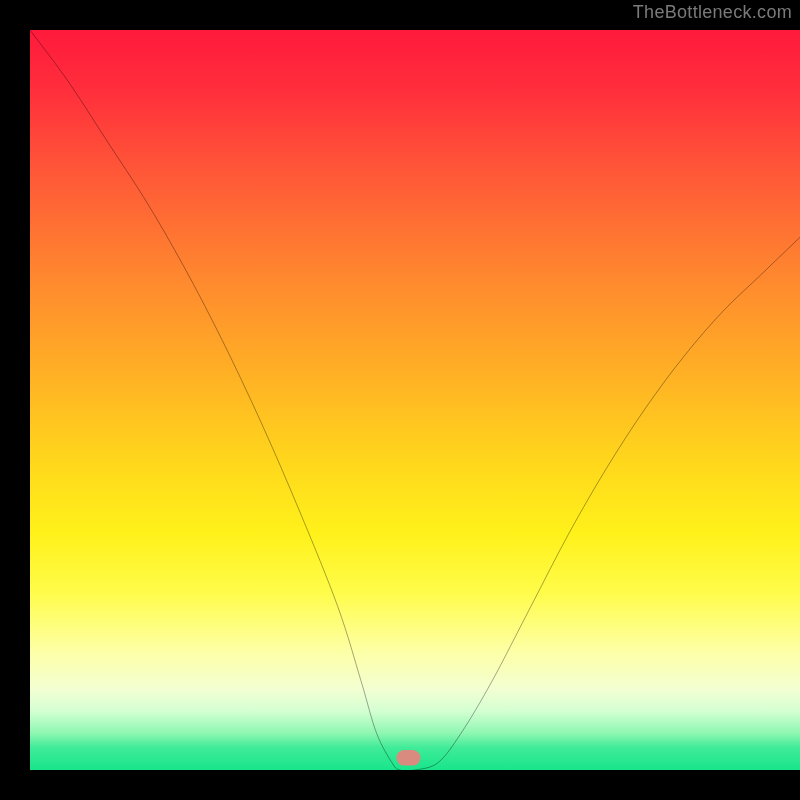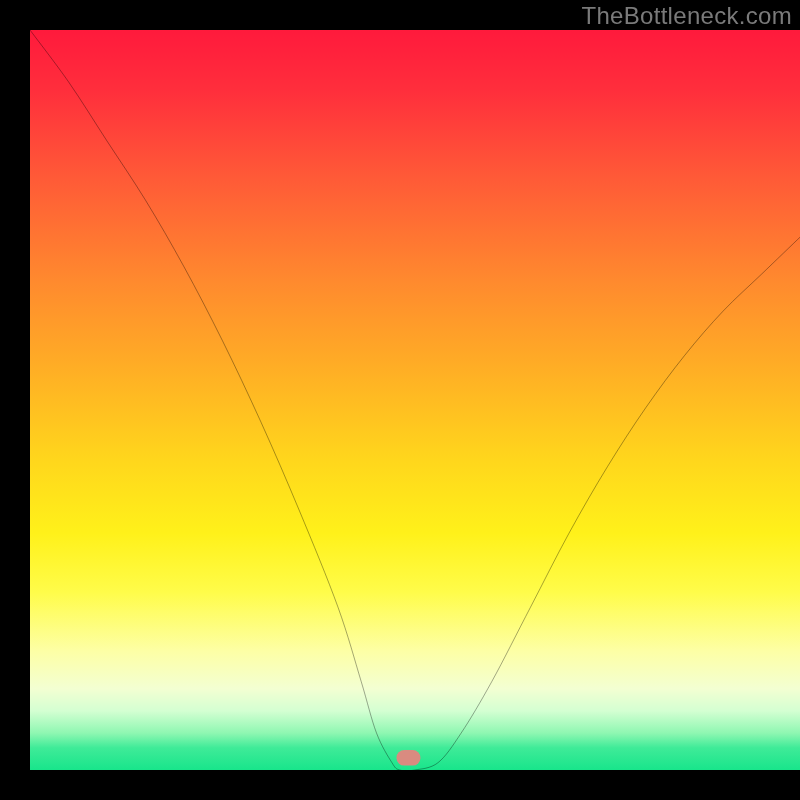--- a/index.html
+++ b/index.html
@@ -15,21 +15,21 @@
     position: relative;
     width: 800px;
     height: 800px;
     background: #000;
   }
   .watermark {
     position: absolute;
     top: 2px;
     right: 8px;
     color: #7a7a7a;
-    font-size: 24px;
+    font-size: 18px;
     font-weight: 500;
     letter-spacing: 0.3px;
     z-index: 5;
   }
   .plot {
     position: absolute;
     left: 30px;
     top: 30px;
     width: 770px;
     height: 740px;

